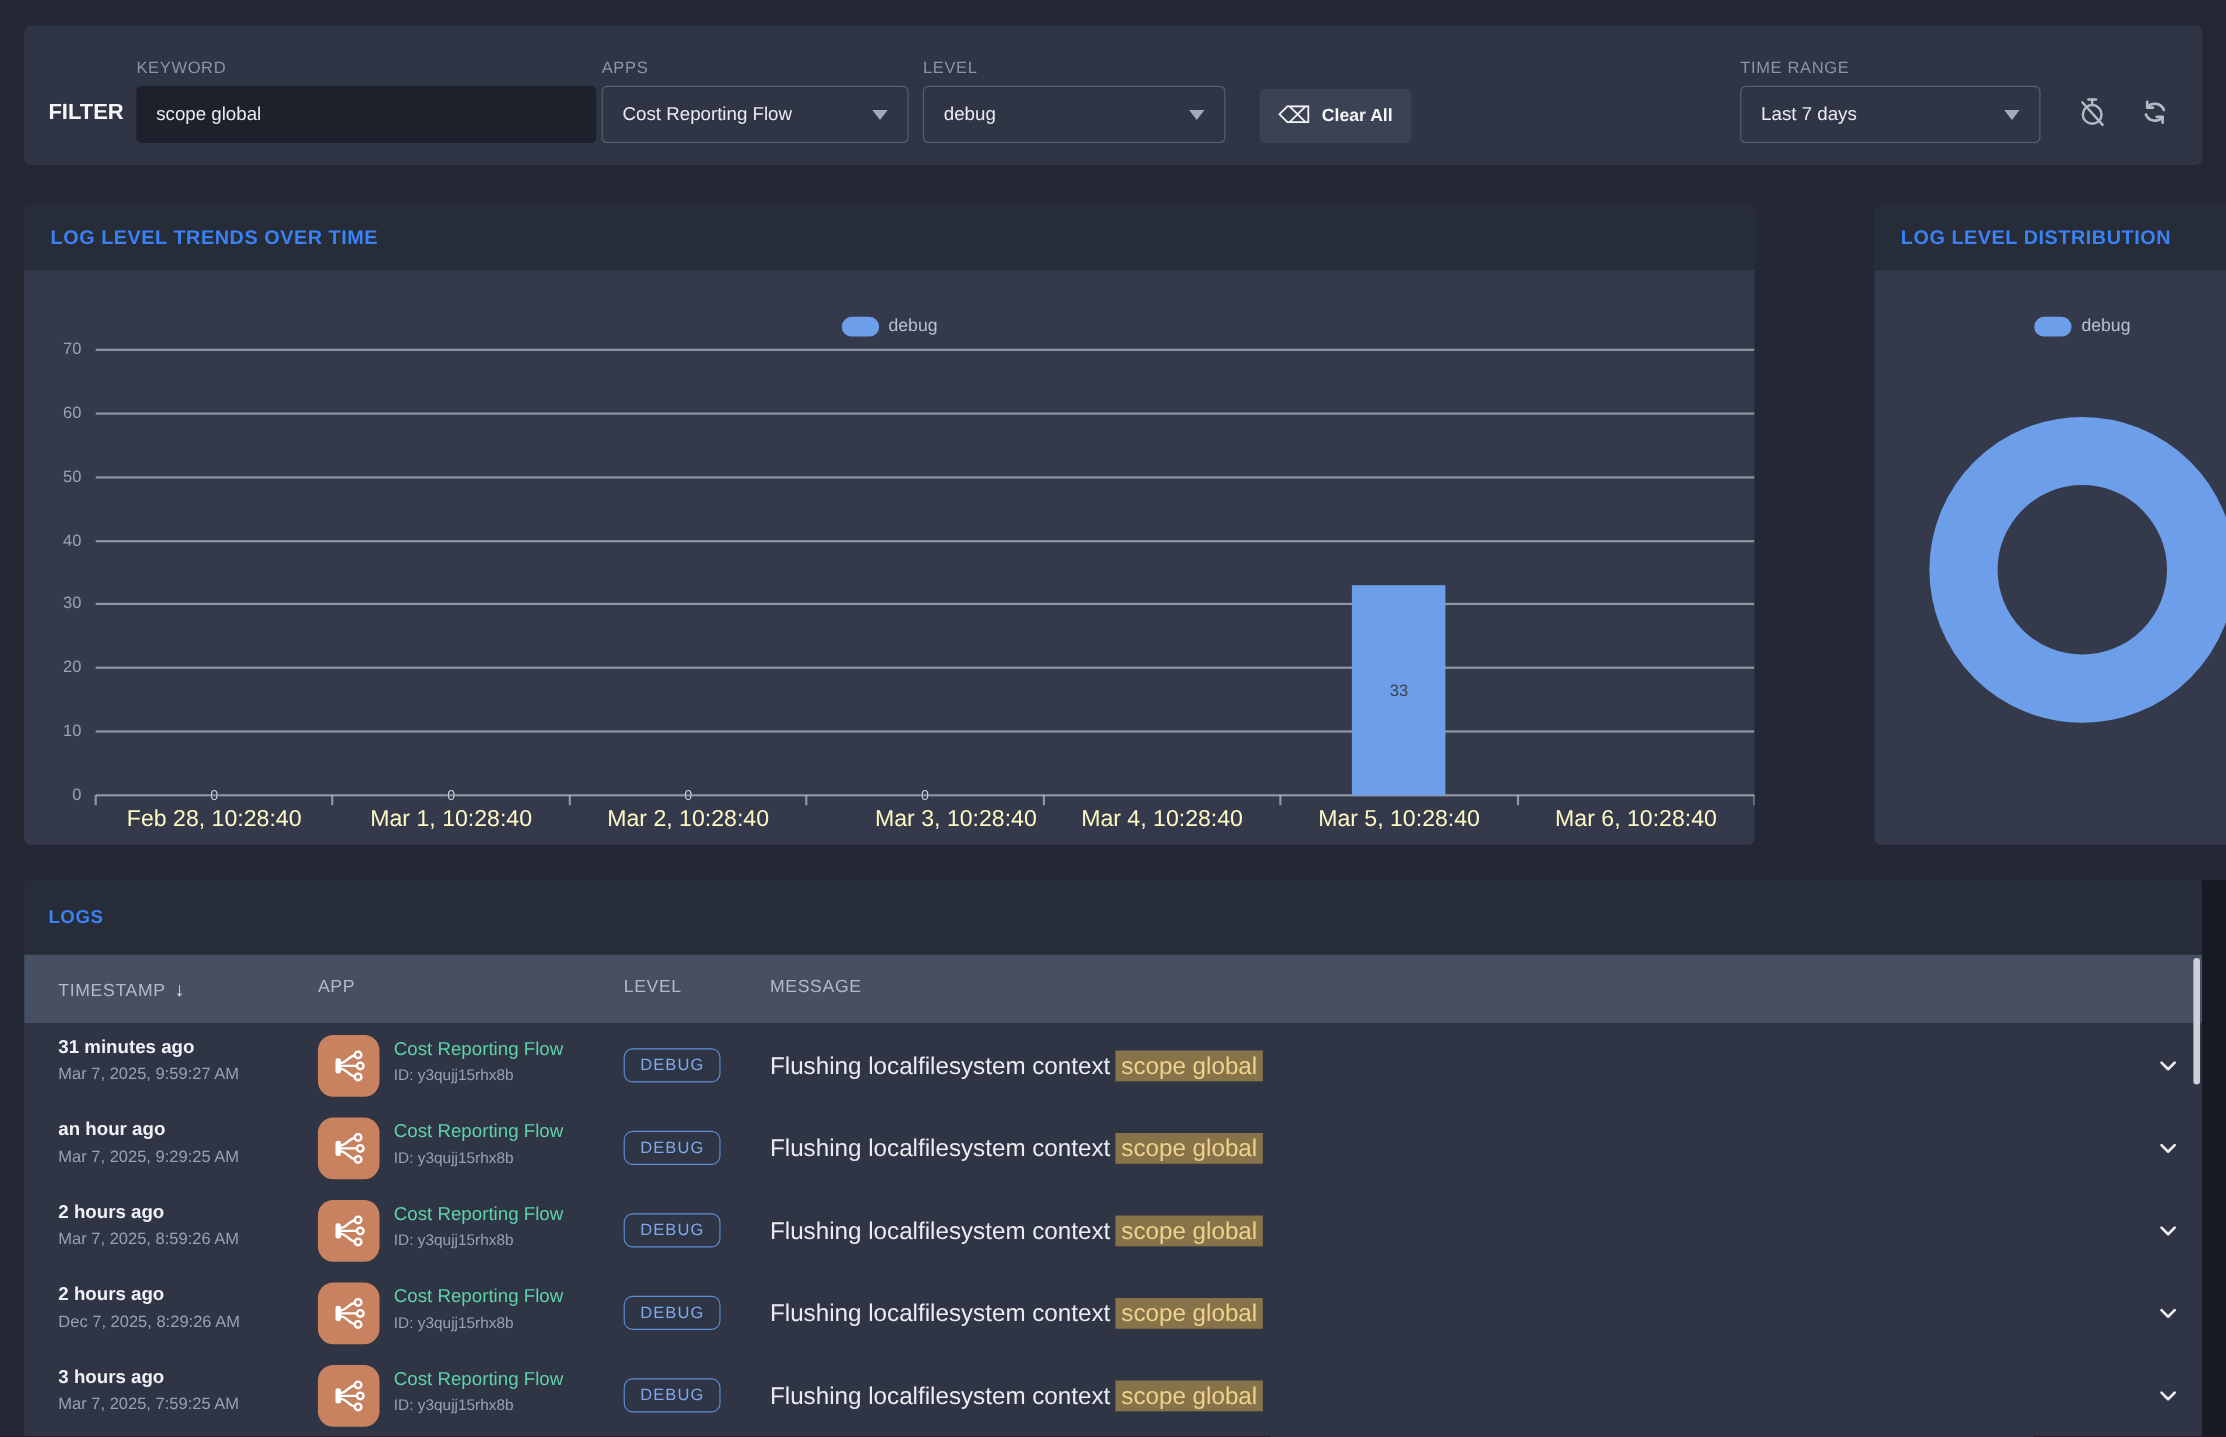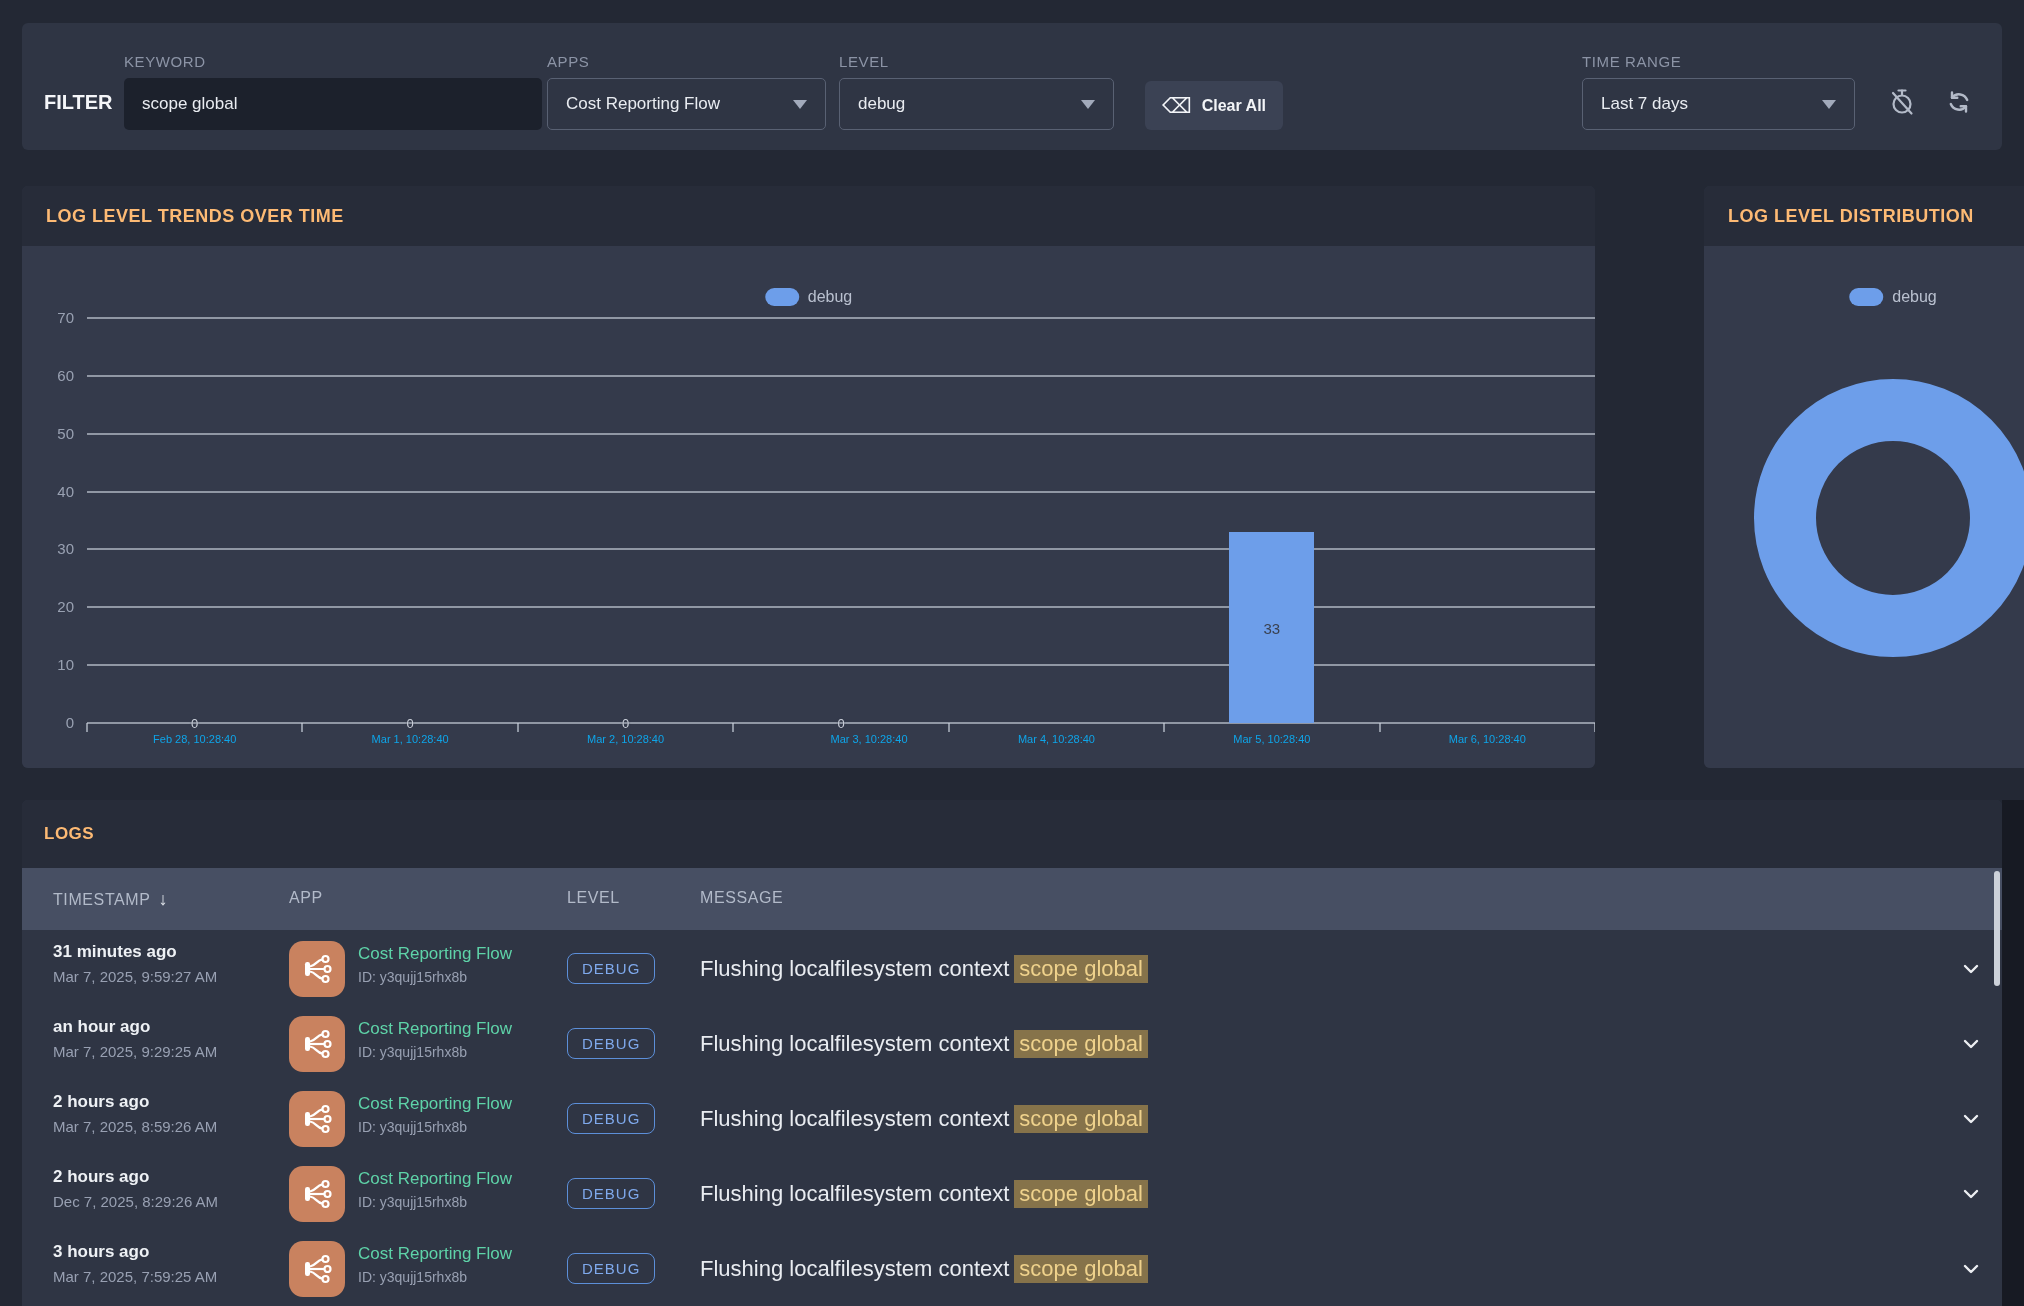--- a/index.html
+++ b/index.html
@@ -3,21 +3,21 @@
 <meta charset="utf-8">
 <style>
   * { margin:0; padding:0; box-sizing:border-box; }
   html,body { background:#1c212b; }
   .page {
     position:relative; width:2024px; height:1306px; overflow:hidden;
     background:#232834; font-family:"Liberation Sans", sans-serif;
   }
   .panel { position:absolute; background:#2f3544; border-radius:6px; overflow:hidden; }
   .panel-header { position:absolute; left:0; right:0; top:0; background:#272c39; display:flex; align-items:center; padding:0 24px; }
-  .panel-header h2 { font-size:18px; font-weight:bold; color:#fdba74; letter-spacing:0.5px; }
+  .panel-header h2 { font-size:18px; font-weight:bold; color:#3b82f6; letter-spacing:0.5px; }
 
   
   .filter-bar { position:absolute; left:22px; top:23px; width:1980px; height:127px; background:#2f3544; border-radius:6px; }
   .filter-title { position:absolute; left:22px; top:68px; font-size:20px; font-weight:bold; color:#f5f6f9; }
   .field-label { position:absolute; font-size:15px; color:#8c94a6; letter-spacing:0.6px; }
   .text-input {
     position:absolute; height:52px; background:#1c212c; border:none; border-radius:5px;
     color:#e9ecf1; font-size:17px; padding:0 18px; font-family:"Liberation Sans", sans-serif; outline:none;
   }
   .select-box {
@@ -38,21 +38,21 @@
   .trends-panel { left:22px; top:186px; width:1573px; height:582px; }
   .dist-panel   { left:1704px; top:186px; width:378px; height:582px; }
   .trends-panel .panel-header, .dist-panel .panel-header { height:60px; }
   .chart-body { position:absolute; left:0; right:0; top:60px; bottom:0; background:#343a4b; }
   .legend { position:absolute; top:42px; left:50%; transform:translateX(-50%); display:flex; align-items:center; gap:9px; }
   .legend-swatch { width:34px; height:18px; border-radius:9px; }
   .legend-label { font-size:16px; color:#b9c0cf; }
 
   .gridline { position:absolute; height:2px; background:rgba(202,208,219,0.62); }
   .ytick { position:absolute; left:0; width:52px; text-align:right; font-size:15px; color:#99a1b2; }
-  .xtick { position:absolute; transform:translateX(-50%); font-size:11px; color:#0ea5e9; white-space:nowrap; }
+  .xtick { position:absolute; transform:translateX(-50%); font-size:21px; color:#fef9c3; white-space:nowrap; }
   .axis-tick { position:absolute; width:2px; height:9px; background:rgba(202,208,219,0.62); }
   .bar { position:absolute; }
   .bar-label { position:absolute; left:0; right:0; top:50%; transform:translateY(-50%); text-align:center; font-size:15px; color:#3a4150; }
   .zero-label { position:absolute; transform:translate(-50%,-50%); font-size:13px; color:#c9ced8; text-shadow:0 0 2px #343a4b; }
 
   .donut { position:absolute; left:50%; top:133px; width:278px; height:278px; margin-left:-139px; border:62px solid #6d9eea; border-radius:50%; }
 
   
   .logs-panel { left:22px; top:800px; width:1980px; height:506px; border-radius:6px 6px 0 0; }
   .logs-panel .panel-header { height:68px; padding:0 22px; }

